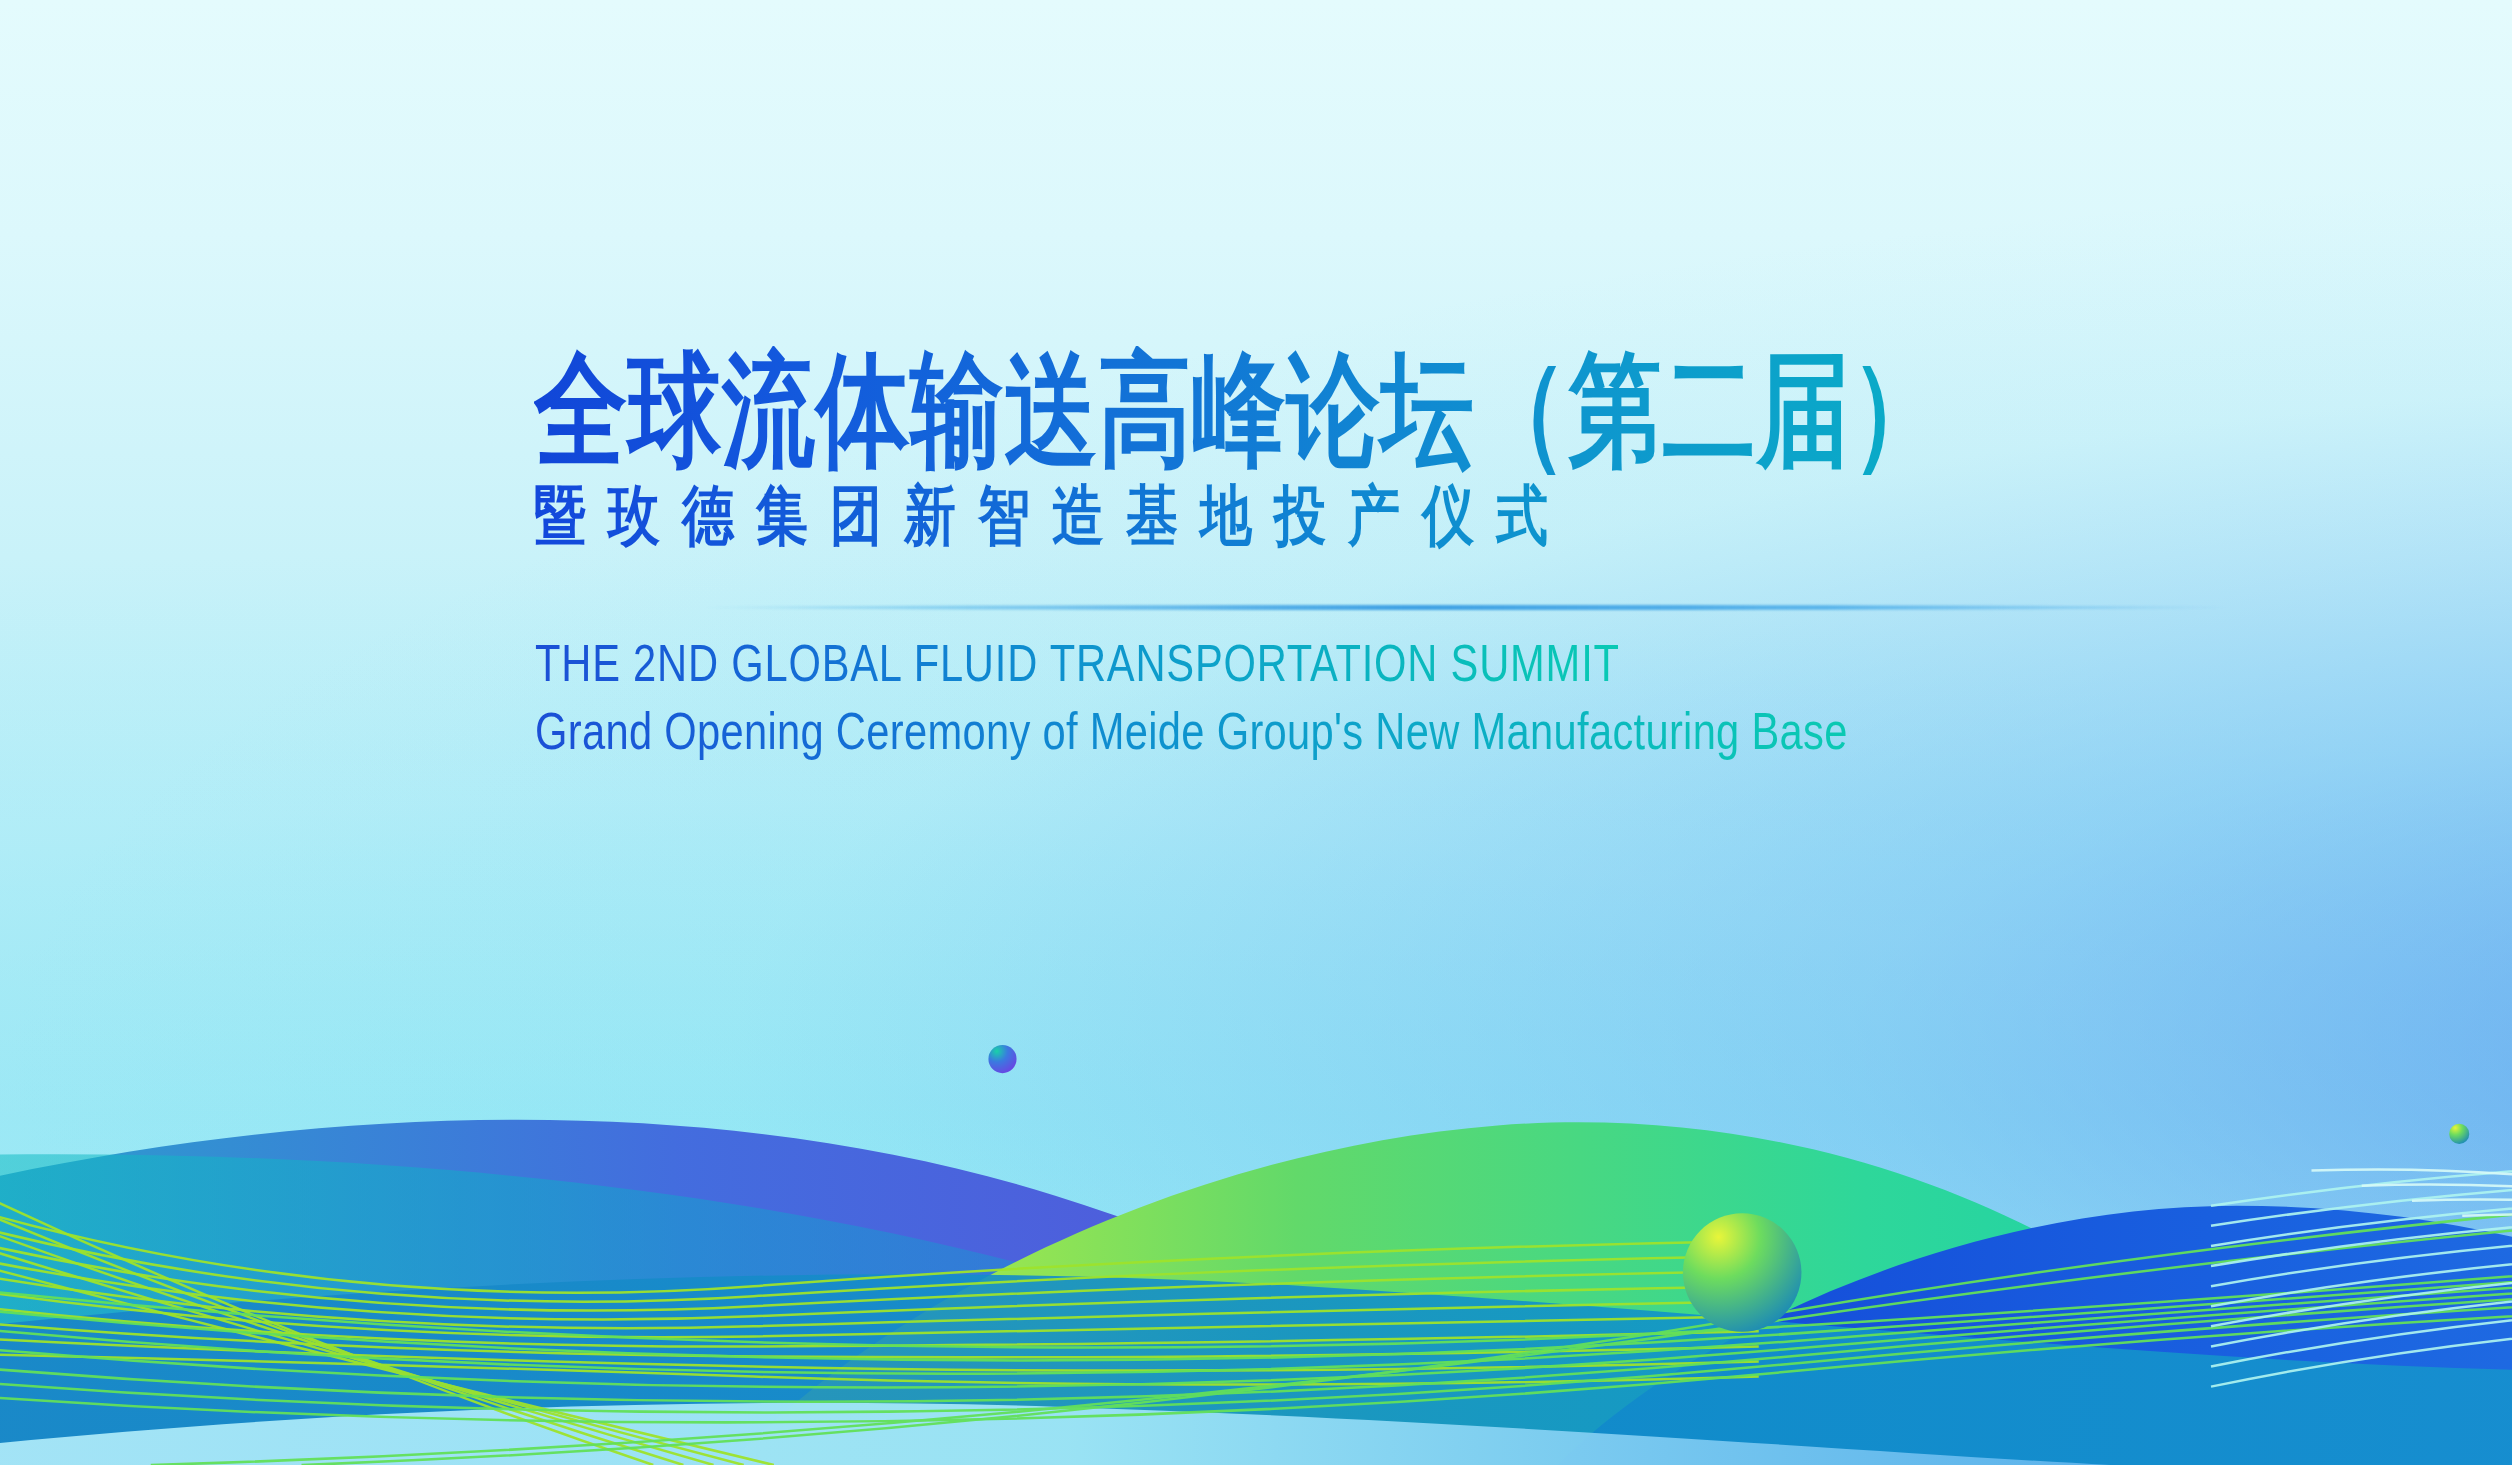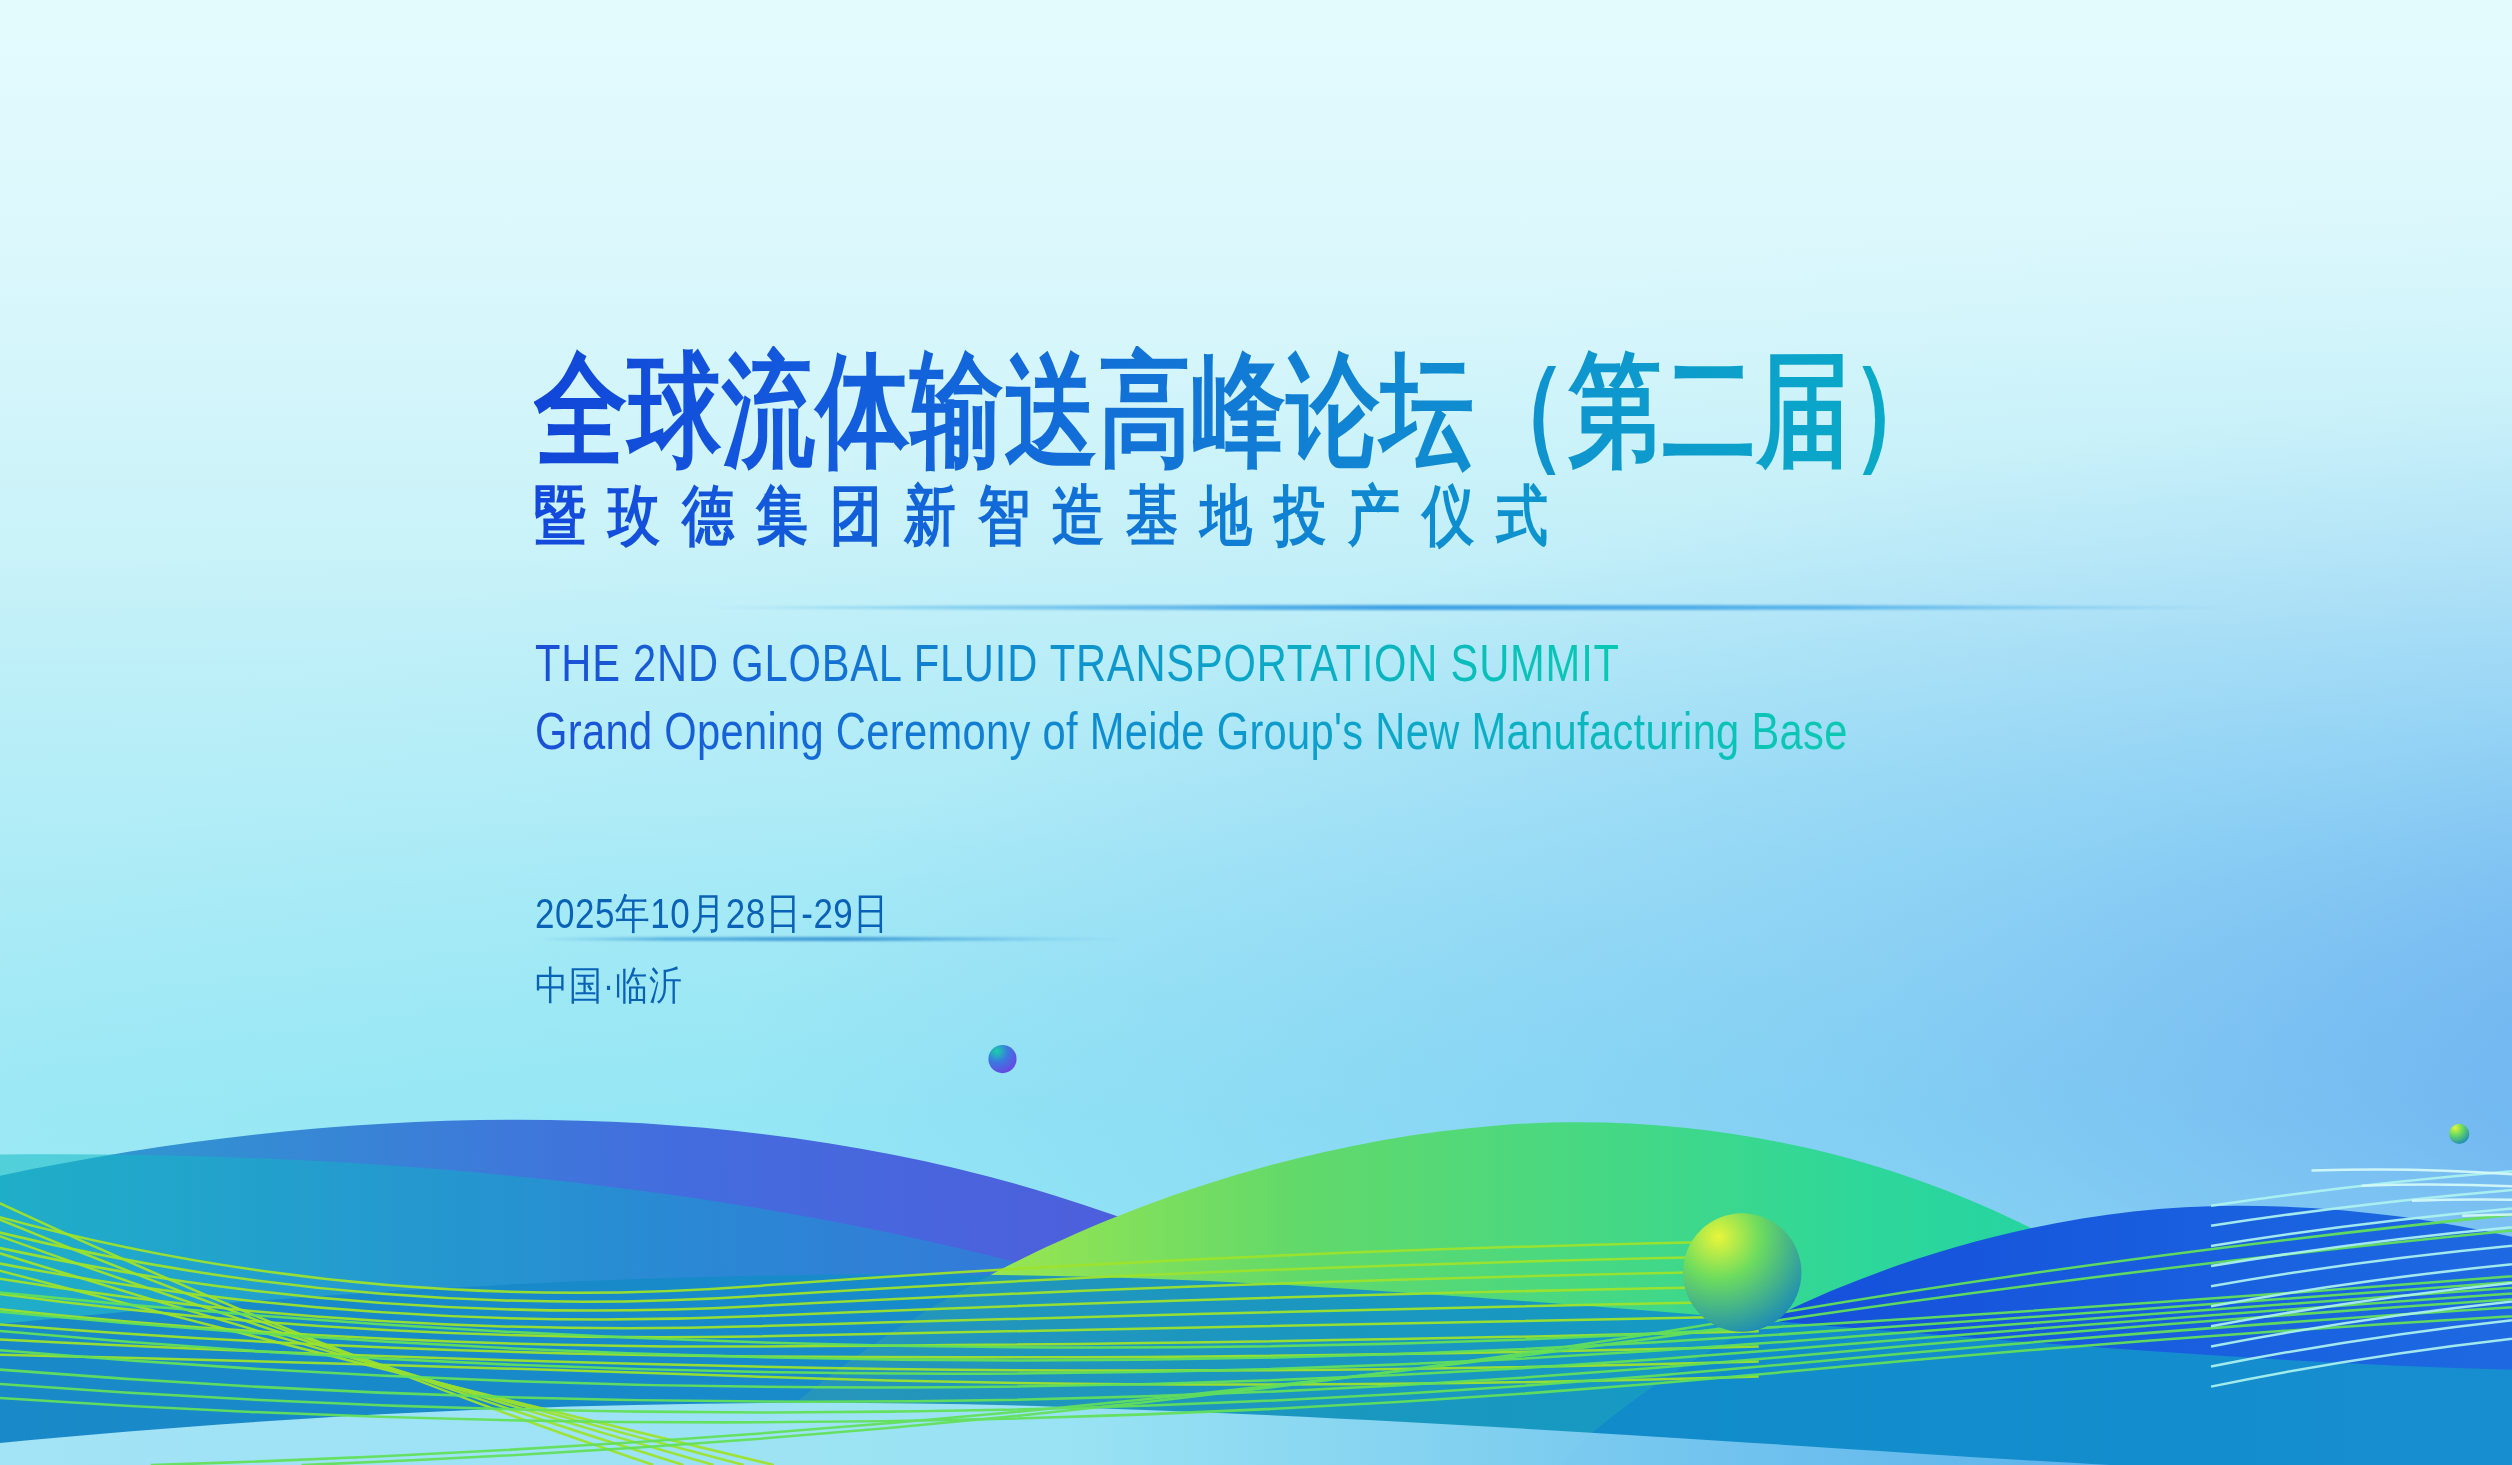--- a/index.html
+++ b/index.html
@@ -321,21 +321,16 @@
     <div class="title-main">全球流体输送高峰论坛（第二届）</div>
 
     <div class="title-sub">暨玫德集团新智造基地投产仪式</div>
 
     <div class="divider-1"></div>
 
     <div class="en-title">THE 2ND GLOBAL FLUID TRANSPORTATION SUMMIT</div>
 
     <div class="en-sub">Grand Opening Ceremony of Meide Group's New Manufacturing Base</div>
 
-    <div class="meta">
-      <div class="meta-date">2025年10月28日-29日</div>
-      <div class="divider-2"></div>
-      <div class="meta-place">中国·临沂</div>
-    </div>
 
   </div>
 </div>
 
 
 </body></html>

